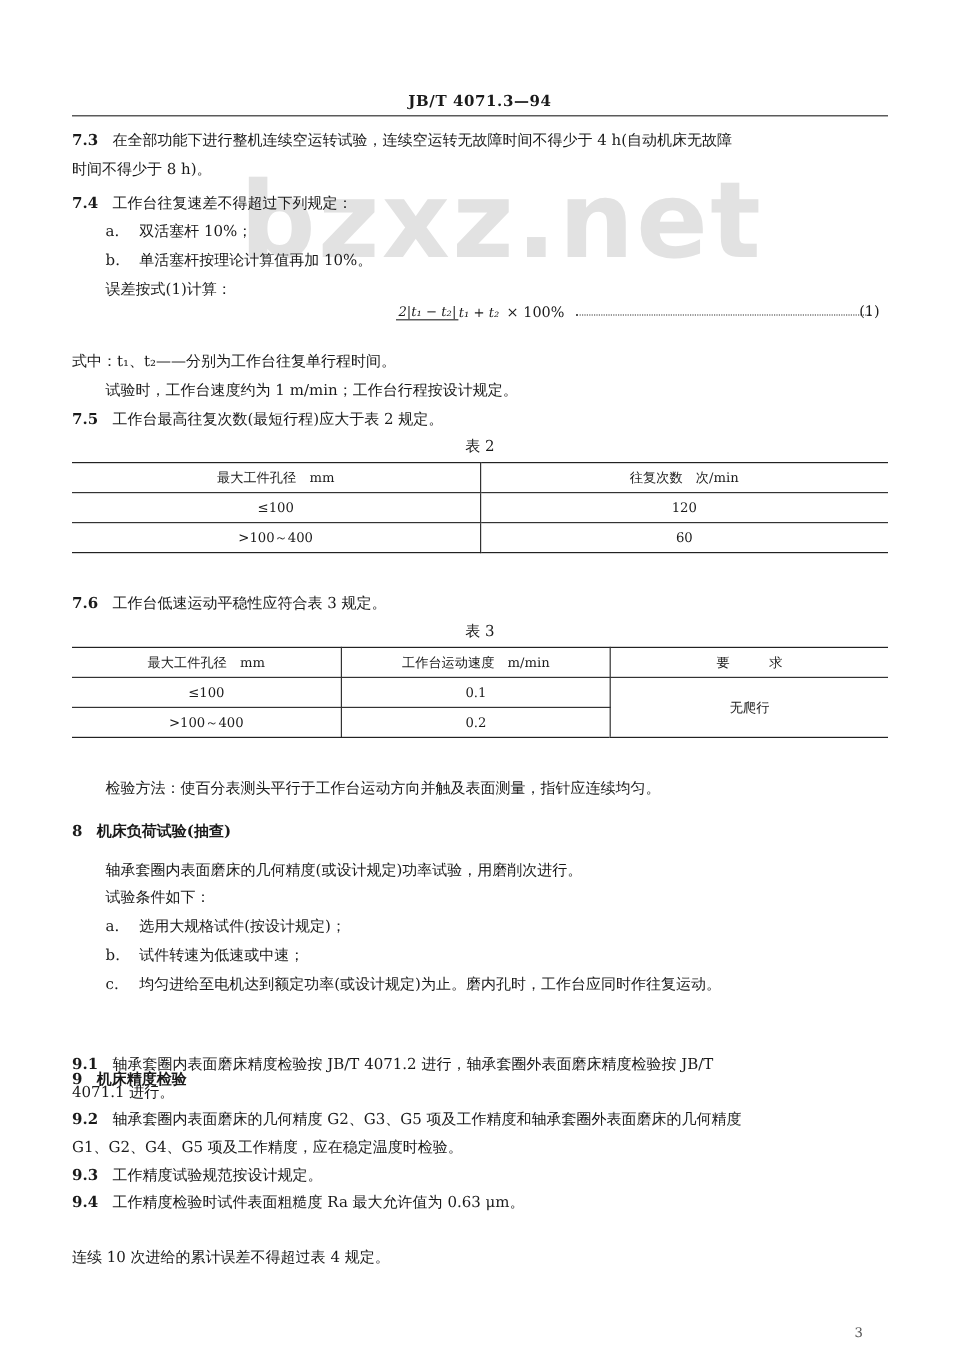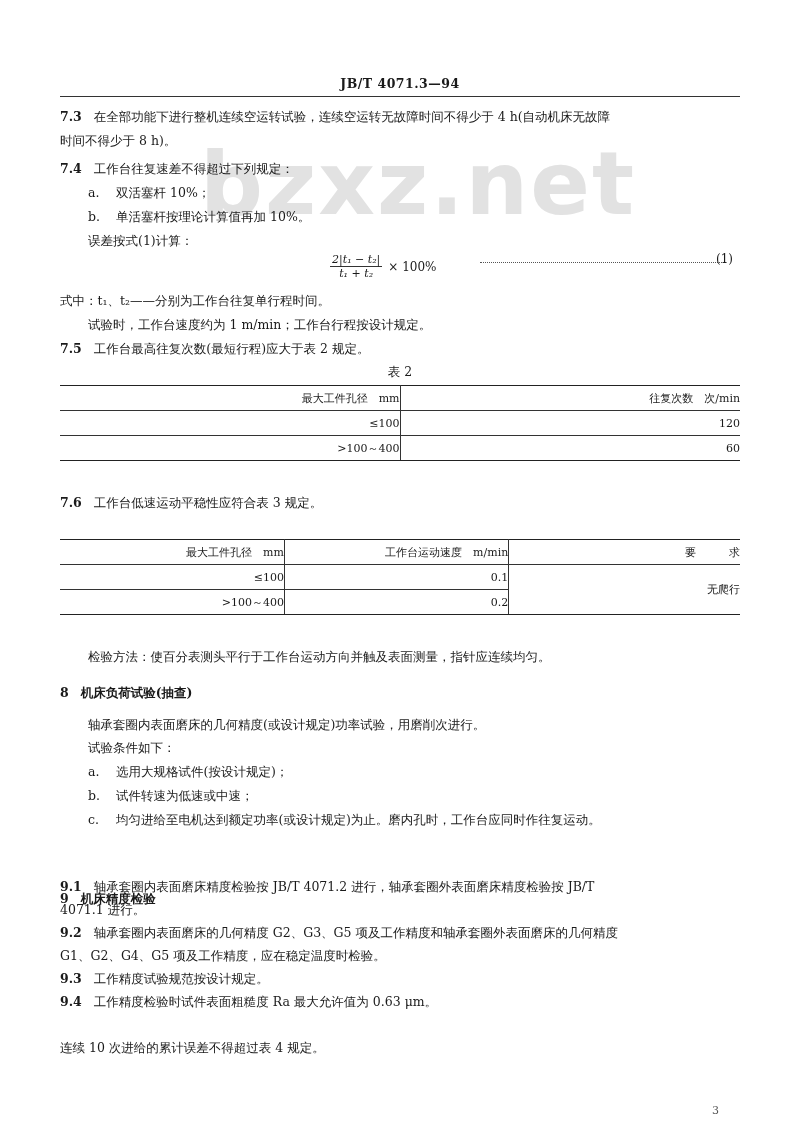--- a/index.html
+++ b/index.html
@@ -24,33 +24,33 @@
       border-top: 1.5px solid #333;
     }
     .line { position: absolute; white-space: nowrap; line-height: 18px; }
     .num { display: inline-block; font-weight: bold; margin-right: 12px; text-align: center; }
     .bold { font-weight: bold; }
     .lbl { display: inline-block; width: 28px; }
     .formula {
       position: absolute; left: 330px; top: 253px; font-size: 11px;
       display: flex; align-items: center;
     }
-    .frac { display: inline-flex; flex-direction: column; align-items: center; font-style: italic; }
+    .frac { display: inline-flex; flex-direction: row; align-items: center; font-style: italic; }
     .frac .n { border-bottom: 1px solid #333; padding: 0 2px; line-height: 13px; }
     .frac .d { line-height: 13px; }
     .times { margin-left: 6px; font-size: 12px; }
     .eq-leader {
       position: absolute; left: 480px; top: 262px; width: 246px;
       border-bottom: 1px dotted #555; height: 0;
     }
     .eq-no { position: absolute; left: 716px; top: 252px; font-size: 12px; }
     .tcaption { position: absolute; width: 800px; text-align: center; font-size: 12.5px; }
     table.doc {
       position: absolute; left: 60px; width: 680px; border-collapse: collapse;
-      font-size: 11px; text-align: right;
+      font-size: 11px; text-align: center;
     }
     table.doc td, table.doc th {
       font-weight: normal; border-top: 1px solid #333; border-bottom: 1px solid #333;
       height: 24px; padding: 0;
     }
     table.doc th.top, table.doc td.top { border-top: 1.5px solid #222; }
     table.doc tr:last-child td { border-bottom: 1.5px solid #222; }
     table.doc .vr { border-right: 1px solid #333; }
     .page-no { position: absolute; left: 712px; top: 1104px; font-size: 11px; color: #555; }
   </style>
@@ -112,20 +112,21 @@
       <td class="vr">&gt;100～400</td>
       <td>60</td>
     </tr>
   </tbody>
     </table>
 
   <div class="line" style="left:60px;top:494px;">
     <span class="num">7.6</span><span>工作台低速运动平稳性应符合表 3 规定。</span>
   </div>
 
+  <div class="tcaption" style="top:518px;">表 3</div>
   <table class="doc" style="top:539px;">
     <tbody>
         <tr>
       <th class="top vr" style="width:33%;">最大工件孔径　mm</th>
       <th class="top vr" style="width:33%;">工作台运动速度　m/min</th>
       <th class="top">要　　　求</th>
     </tr>
     <tr>
       <td class="vr">≤100</td>
       <td class="vr">0.1</td>

